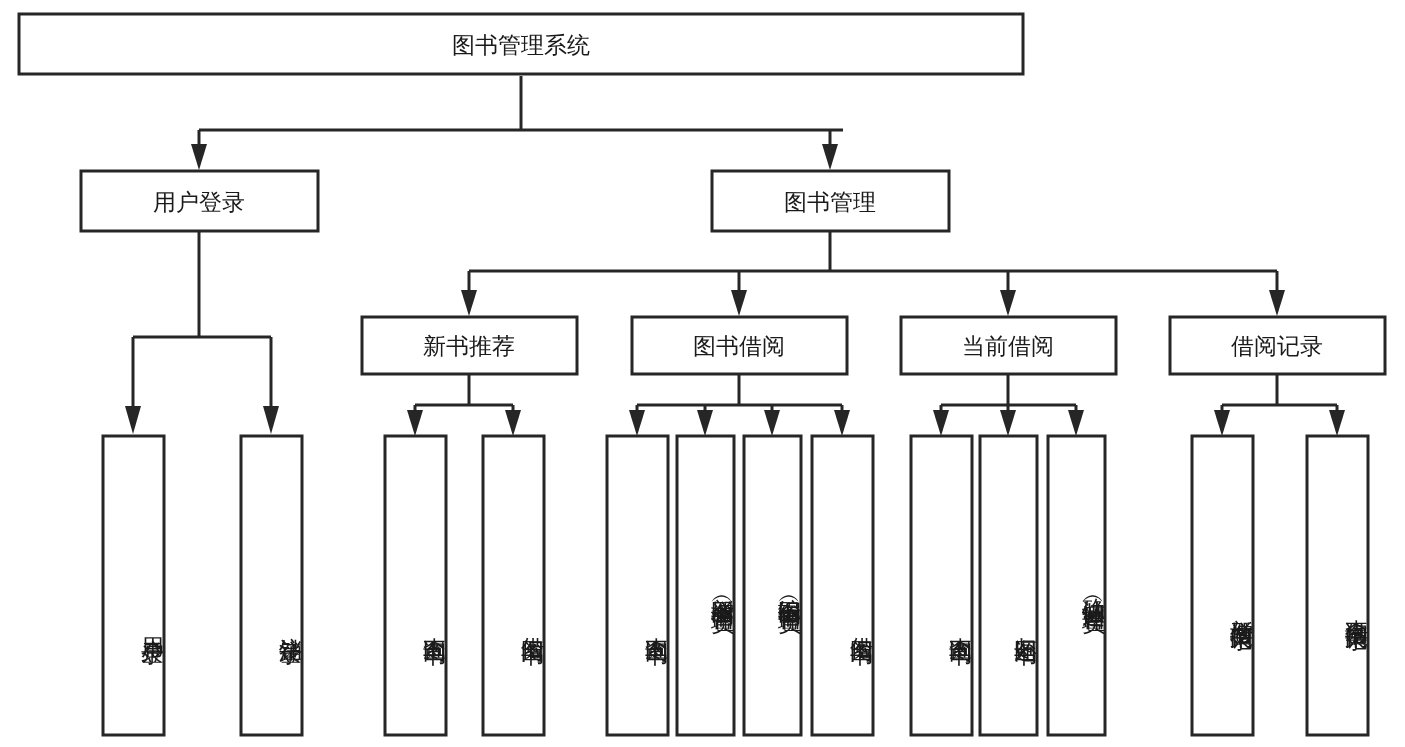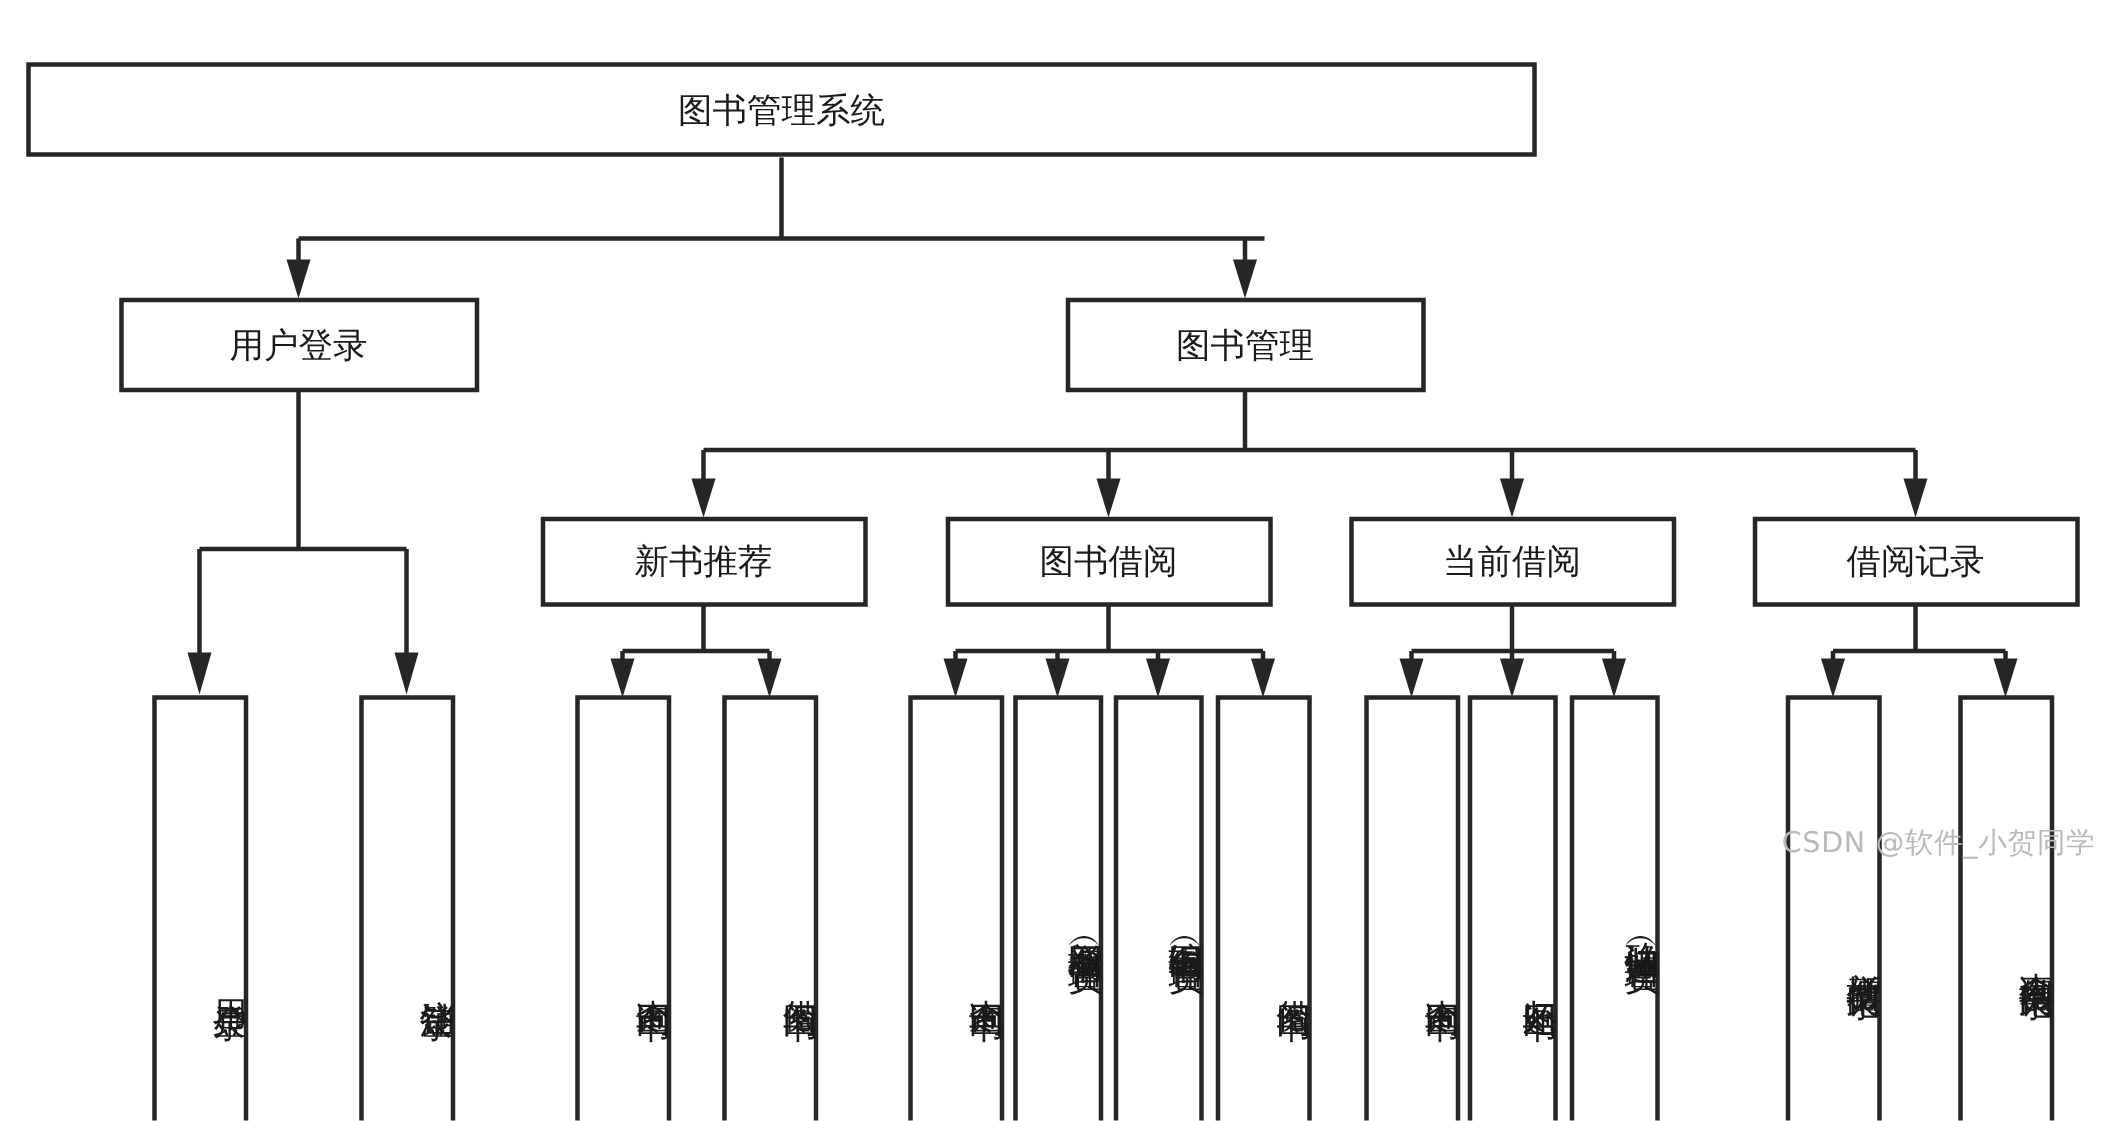--- a/index.html
+++ b/index.html
@@ -11,21 +11,20 @@
     width: 1405px;
     height: 747px;
     font-family: "DejaVu Sans", "Liberation Sans", sans-serif;
     overflow: hidden;
     position: relative;
   }
   #diagram-root {
     position: relative;
     width: 1405px;
     height: 550px;
-    margin-top: 29px;
   }
   svg.diagram {
     position: absolute;
     top: 0;
     left: 0;
     width: 1405px;
     height: 747px;
     display: block;
   }
   .node-rect {
@@ -212,15 +211,14 @@
   <div class="vlabel" style="left:744px; top:443px; width:57px; height:292px;">编辑图书（管理员）</div>
   <div class="vlabel" style="left:812px; top:510px; width:61px; height:225px;">借阅图书</div>
 
   <div class="vlabel" style="left:911px; top:510px; width:61px; height:225px;">查询图书</div>
   <div class="vlabel" style="left:980px; top:510px; width:57px; height:225px;">归还图书</div>
   <div class="vlabel" style="left:1048px; top:443px; width:57px; height:292px;">确认归还（管理员）</div>
 
   <div class="vlabel" style="left:1192px; top:478px; width:61px; height:257px;">新增借阅记录</div>
   <div class="vlabel" style="left:1307px; top:478px; width:61px; height:257px;">查询借阅记录</div>
 
-  <div class="watermark">CSDN @软件_小贺同学</div>
 
 </div>
 
 </body></html>

